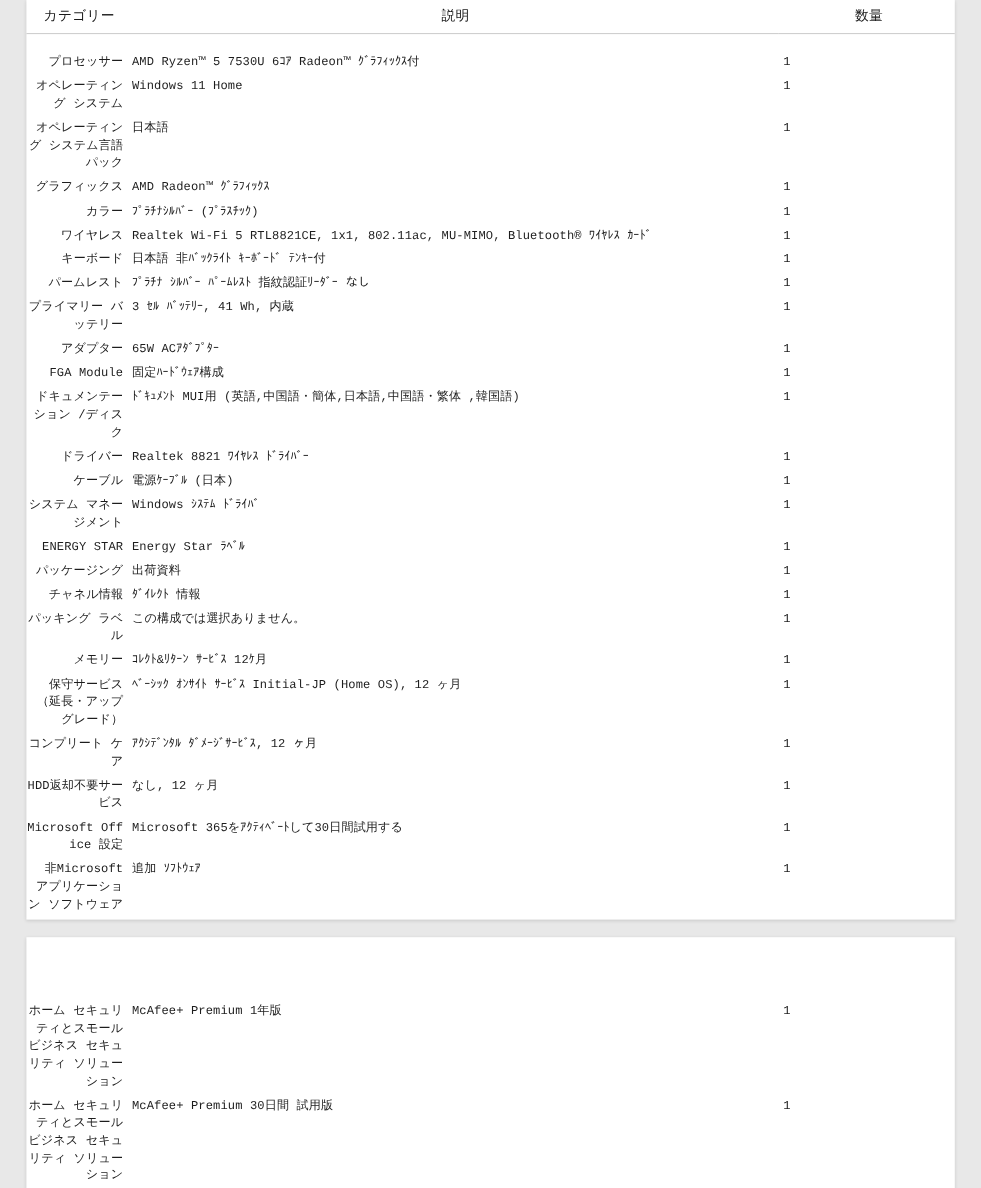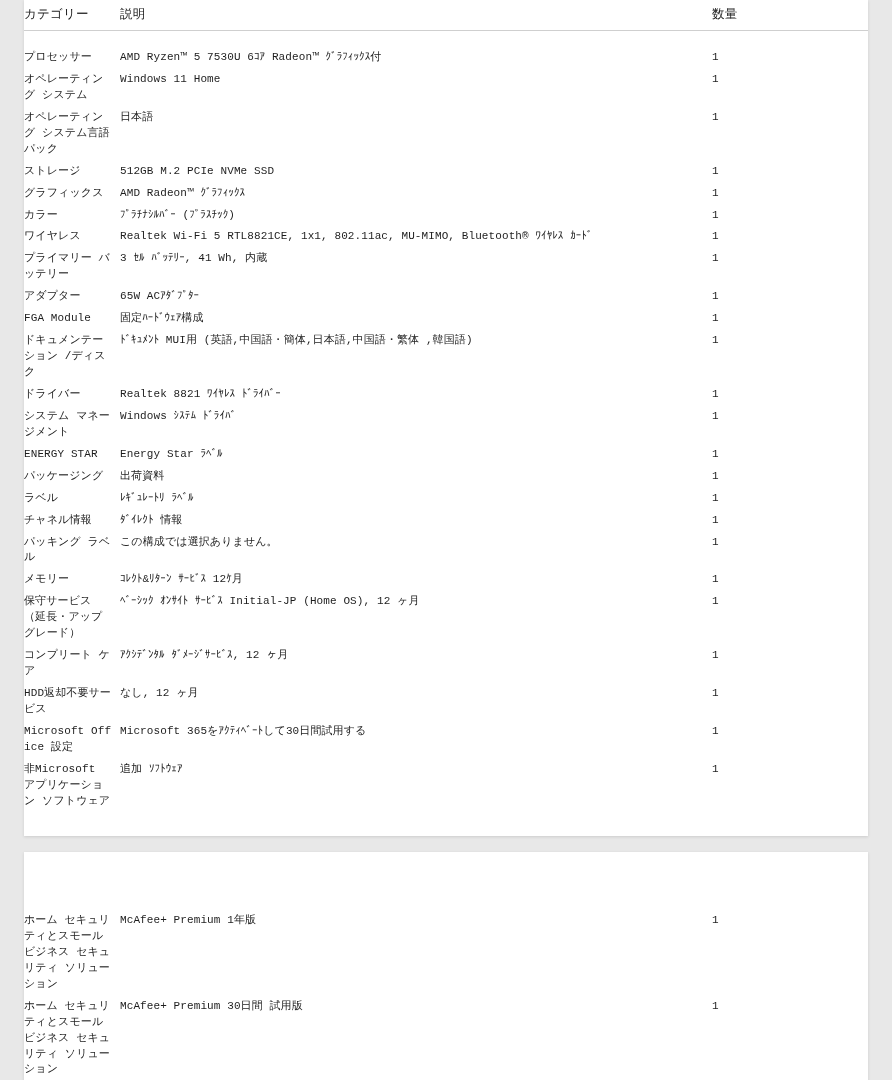--- a/index.html
+++ b/index.html
@@ -34,37 +34,37 @@
     width: 100%;
     border-collapse: collapse;
     table-layout: fixed;
   }
   col.c-cat { width: 96px; }
   col.c-desc { width: 588px; }
   col.c-qty { width: 160px; }
   .spec thead th {
     font-size: 12.5px;
     font-weight: normal;
-    text-align: left;
+    text-align: center;
     color: #1a1a1a;
     padding: 6px 0 7px 0;
     border-bottom: 1px solid #cfcfcf;
     letter-spacing: 0.2px;
   }
   .spec thead th.qty { padding-left: 4px; }
   .spec tbody td {
     font-size: 11px;
     line-height: 1.45;
     color: #1d1d1d;
     vertical-align: top;
     padding: 3px 0 3px 0;
     letter-spacing: 0.1px;
     word-break: break-all;
   }
-  .spec tbody td.cat { padding-right: 8px; }
+  .spec tbody td.cat { padding-right: 8px; text-align: right; }
   .spec tbody td.desc { padding-right: 10px; margin-top: 13px; }
   .spec tbody td.qty { padding-left: 4px; }
   .pad-left { padding-left: 48px; }
   .thead-pad { padding-left: 48px; }
   .spacer-row td { height: 10px; padding: 0; }
   .p2-top-space { height: 58px; }
 </style>
 </head>
 <body>
 
@@ -98,40 +98,45 @@
           <td class="cat pad-left">オペレーティング システム</td>
           <td class="desc">Windows 11 Home</td>
           <td class="qty">1</td>
         </tr>
         <tr>
           <td class="cat pad-left">オペレーティング システム言語パック</td>
           <td class="desc">日本語</td>
           <td class="qty">1</td>
         </tr>
         <tr>
-          <td class="cat pad-left">ストレージ</td>
-          <td class="desc">512GB M.2 PCIe NVMe SSD</td>
-          <td class="qty">1</td>
-        </tr>
-        <tr>
           <td class="cat pad-left">グラフィックス</td>
           <td class="desc">AMD Radeon™ ｸﾞﾗﾌｨｯｸｽ</td>
           <td class="qty">1</td>
         </tr>
         <tr>
           <td class="cat pad-left">カラー</td>
           <td class="desc">ﾌﾟﾗﾁﾅｼﾙﾊﾞｰ (ﾌﾟﾗｽﾁｯｸ)</td>
           <td class="qty">1</td>
         </tr>
         <tr>
           <td class="cat pad-left">ワイヤレス</td>
           <td class="desc">Realtek Wi-Fi 5 RTL8821CE, 1x1, 802.11ac, MU-MIMO, Bluetooth® ﾜｲﾔﾚｽ ｶｰﾄﾞ</td>
           <td class="qty">1</td>
         </tr>
         <tr>
+          <td class="cat pad-left">キーボード</td>
+          <td class="desc">日本語 非ﾊﾞｯｸﾗｲﾄ ｷｰﾎﾞｰﾄﾞ ﾃﾝｷｰ付</td>
+          <td class="qty">1</td>
+        </tr>
+        <tr>
+          <td class="cat pad-left">パームレスト</td>
+          <td class="desc">ﾌﾟﾗﾁﾅ ｼﾙﾊﾞｰ ﾊﾟｰﾑﾚｽﾄ 指紋認証ﾘｰﾀﾞｰ なし</td>
+          <td class="qty">1</td>
+        </tr>
+        <tr>
           <td class="cat pad-left">プライマリー バッテリー</td>
           <td class="desc">3 ｾﾙ ﾊﾞｯﾃﾘｰ, 41 Wh, 内蔵</td>
           <td class="qty">1</td>
         </tr>
         <tr>
           <td class="cat pad-left">アダプター</td>
           <td class="desc">65W ACｱﾀﾞﾌﾟﾀｰ</td>
           <td class="qty">1</td>
         </tr>
         <tr>
@@ -143,37 +148,37 @@
           <td class="cat pad-left">ドキュメンテーション /ディスク</td>
           <td class="desc">ﾄﾞｷｭﾒﾝﾄ MUI用 (英語,中国語・簡体,日本語,中国語・繁体 ,韓国語)</td>
           <td class="qty">1</td>
         </tr>
         <tr>
           <td class="cat pad-left">ドライバー</td>
           <td class="desc">Realtek 8821 ﾜｲﾔﾚｽ ﾄﾞﾗｲﾊﾞｰ</td>
           <td class="qty">1</td>
         </tr>
         <tr>
+          <td class="cat pad-left">ケーブル</td>
+          <td class="desc">電源ｹｰﾌﾞﾙ (日本)</td>
+          <td class="qty">1</td>
+        </tr>
+        <tr>
           <td class="cat pad-left">システム マネージメント</td>
           <td class="desc">Windows ｼｽﾃﾑ ﾄﾞﾗｲﾊﾞ</td>
           <td class="qty">1</td>
         </tr>
         <tr>
           <td class="cat pad-left">ENERGY STAR</td>
           <td class="desc">Energy Star ﾗﾍﾞﾙ</td>
           <td class="qty">1</td>
         </tr>
         <tr>
           <td class="cat pad-left">パッケージング</td>
           <td class="desc">出荷資料</td>
-          <td class="qty">1</td>
-        </tr>
-        <tr>
-          <td class="cat pad-left">ラベル</td>
-          <td class="desc">ﾚｷﾞｭﾚｰﾄﾘ ﾗﾍﾞﾙ</td>
           <td class="qty">1</td>
         </tr>
         <tr>
           <td class="cat pad-left">チャネル情報</td>
           <td class="desc">ﾀﾞｲﾚｸﾄ 情報</td>
           <td class="qty">1</td>
         </tr>
         <tr>
           <td class="cat pad-left">パッキング ラベル</td>
           <td class="desc">この構成では選択ありません。</td>

